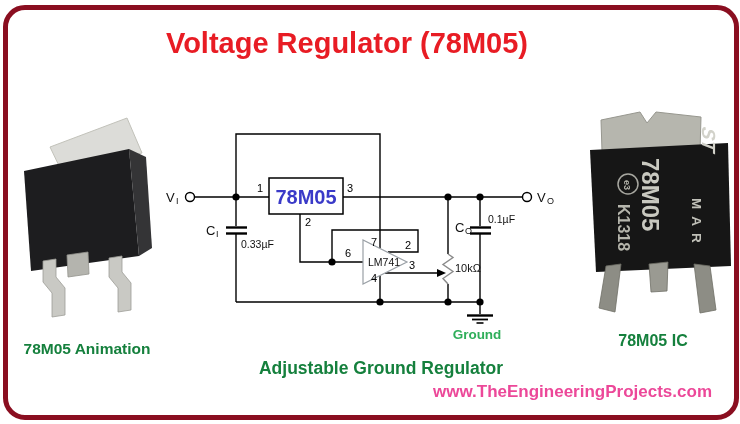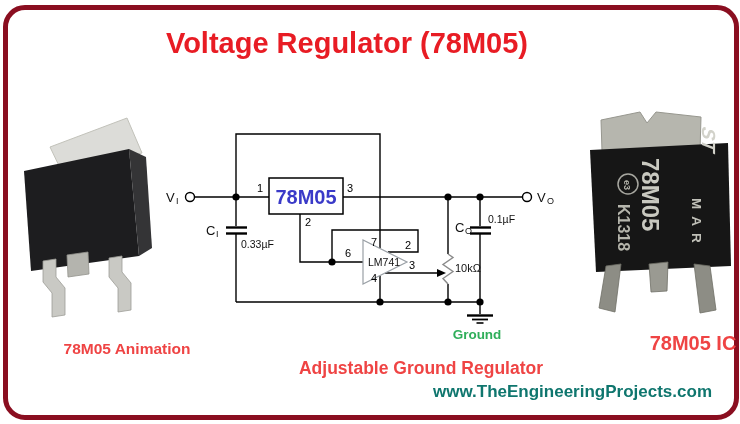--- a/index.html
+++ b/index.html
@@ -8,27 +8,27 @@
     font-family:"Liberation Sans", sans-serif;overflow:hidden;
   }
   .frame{
     position:absolute;left:3px;top:5px;right:1px;bottom:4px;
     border:5px solid #8a0e20;border-radius:22px;pointer-events:none;
   }
   .title{
     position:absolute;left:-23px;top:27px;width:740px;text-align:center;
     font-size:29px;font-weight:bold;color:#e81c24;letter-spacing:0px;
   }
-  .cap-label{position:absolute;font-weight:bold;color:#ef4444;text-align:center;margin-left:40px;}
+  .cap-label{position:absolute;font-weight:bold;color:#15803d;text-align:center;}
   .anim-label{left:8px;top:340px;width:158px;font-size:15.5px;}
   .circuit-label{left:230px;top:358px;width:302px;font-size:17.5px;}
-  .ic-label{left:592px;top:332px;width:122px;font-size:20px;}
+  .ic-label{left:592px;top:332px;width:122px;font-size:16px;}
   .website{
     position:absolute;left:402px;top:382px;width:310px;text-align:right;
-    font-size:17px;font-weight:bold;color:#0f766e;
+    font-size:17px;font-weight:bold;color:#ec4899;
   }
   svg text{font-family:"Liberation Sans", sans-serif;}
   .schematic-svg{position:absolute;left:160px;top:120px;}
   .left-comp-svg{position:absolute;left:15px;top:108px;}
   .right-comp-svg{position:absolute;left:575px;top:103px;}
 </style>
 </head>
 <body>
 
 <div class="frame"></div>

